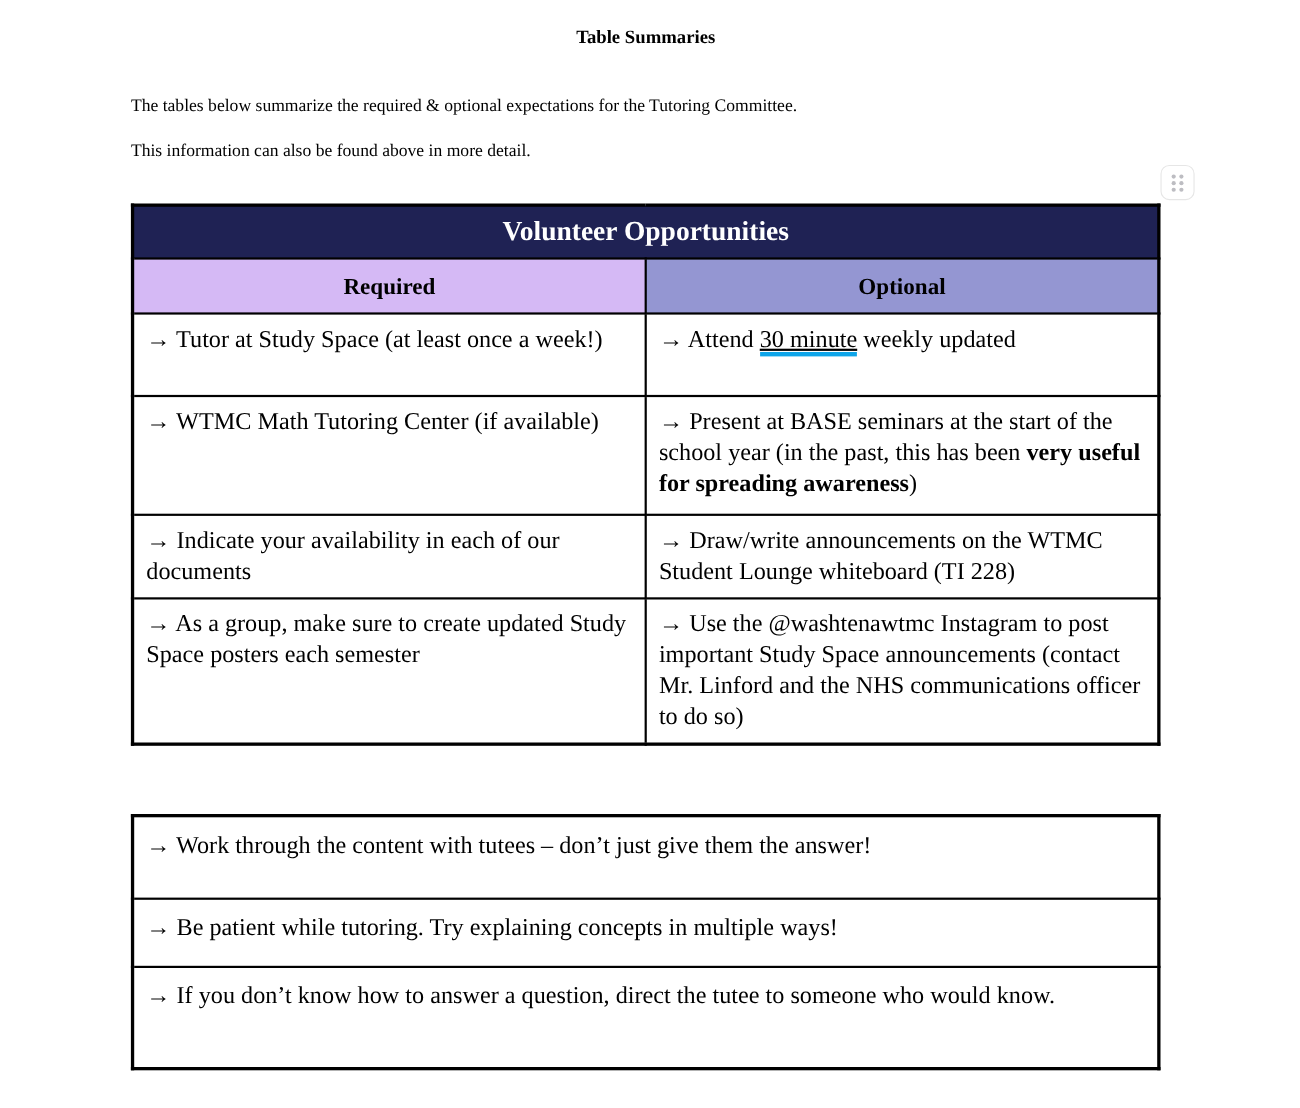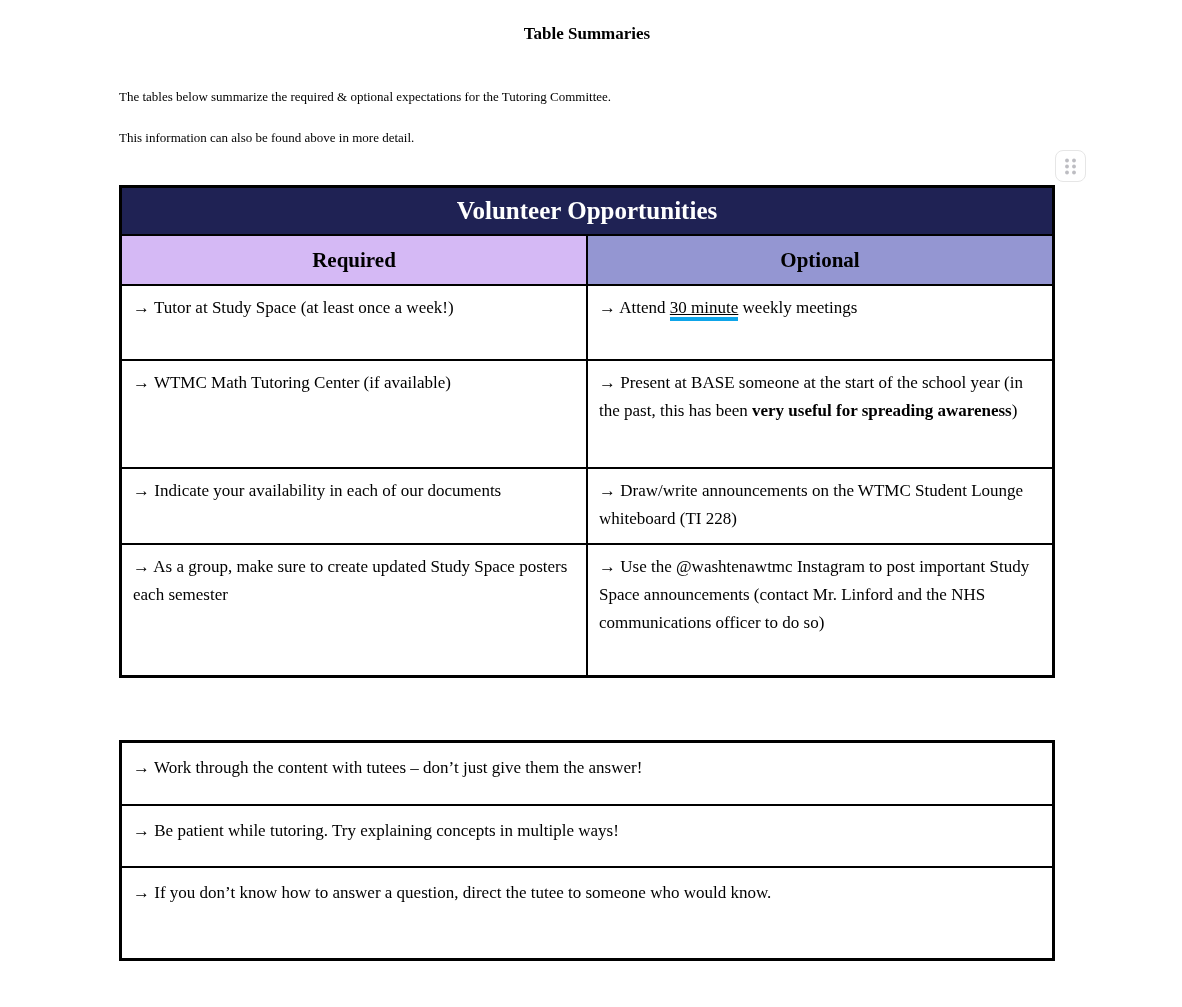--- a/index.html
+++ b/index.html
@@ -21,32 +21,32 @@
   }
   .doc-title {
     margin: 21px 0 0 0;
     font-size: 17px;
     font-weight: bold;
     text-align: center;
     line-height: 26px;
   }
   .intro {
     margin: 29px 0 0 0;
-    font-size: 13px;
+    font-size: 16px;
     line-height: 41px;
   }
   table {
     border-collapse: collapse;
     width: 936px;
     table-layout: fixed;
     border: 3px solid #000;
   }
   th, td {
     border: 2px solid #000;
-    font-size: 17px;
+    font-size: 22px;
     background: #ffffff;
   }
   .t1 { margin-top: 27px; }
   .t2 { margin-top: 62px; }
   th.banner {
     color: #ffffff;
     font-weight: bold;
     text-align: center;
     font-size: 25px;
     height: 44px;
@@ -65,21 +65,21 @@
   td {
     vertical-align: top;
     text-align: left;
     padding: 8px 12px 8px 11px;
     line-height: 28px;
   }
   tr.r1 { height: 75px; }
   tr.r2 { height: 108px; }
   tr.r3 { height: 76px; }
   tr.r4 { height: 132px; }
-  tr.g1 { height: 64px; padding-left: 39px; }
+  tr.g1 { height: 76px; padding-left: 39px; }
   tr.g2 { height: 62px; }
   tr.g3 { height: 92px; }
   .t2 td { padding-top: 11px; }
   .b { font-weight: bold; }
   .suggest {
     text-decoration: underline;
     border-bottom: 4px solid #0ea5e9;
   }
   .drag-handle {
     position: absolute;
@@ -114,27 +114,27 @@
         <tr>
       <th class="banner" colspan="2">Volunteer Opportunities</th>
     </tr>
     <tr>
       <th class="colhead req">Required</th>
       <th class="colhead opt">Optional</th>
     </tr>
     <tr class="r1">
       <td>→ Tutor at Study Space (at least once a week!)</td>
       <td>
-        <span>→ Attend </span><span class="suggest">30 minute</span><span> weekly meetings</span>
+        <span>→ Attend </span><span class="suggest">30 minute</span><span> weekly updated</span>
       </td>
     </tr>
     <tr class="r2">
       <td>→ WTMC Math Tutoring Center (if available)</td>
       <td>
-        <span>→ Present at BASE someone at the start of the school year (in the past, this has been </span><span class="b">very useful for spreading awareness</span><span>)</span>
+        <span>→ Present at BASE seminars at the start of the school year (in the past, this has been </span><span class="b">very useful for spreading awareness</span><span>)</span>
       </td>
     </tr>
     <tr class="r3">
       <td>→ Indicate your availability in each of our documents</td>
       <td>→ Draw/write announcements on the WTMC Student Lounge whiteboard (TI 228)</td>
     </tr>
     <tr class="r4">
       <td>→ As a group, make sure to create updated Study Space posters each semester</td>
       <td>→ Use the @washtenawtmc Instagram to post important Study Space announcements (contact Mr. Linford and the NHS communications officer to do so)</td>
     </tr>

